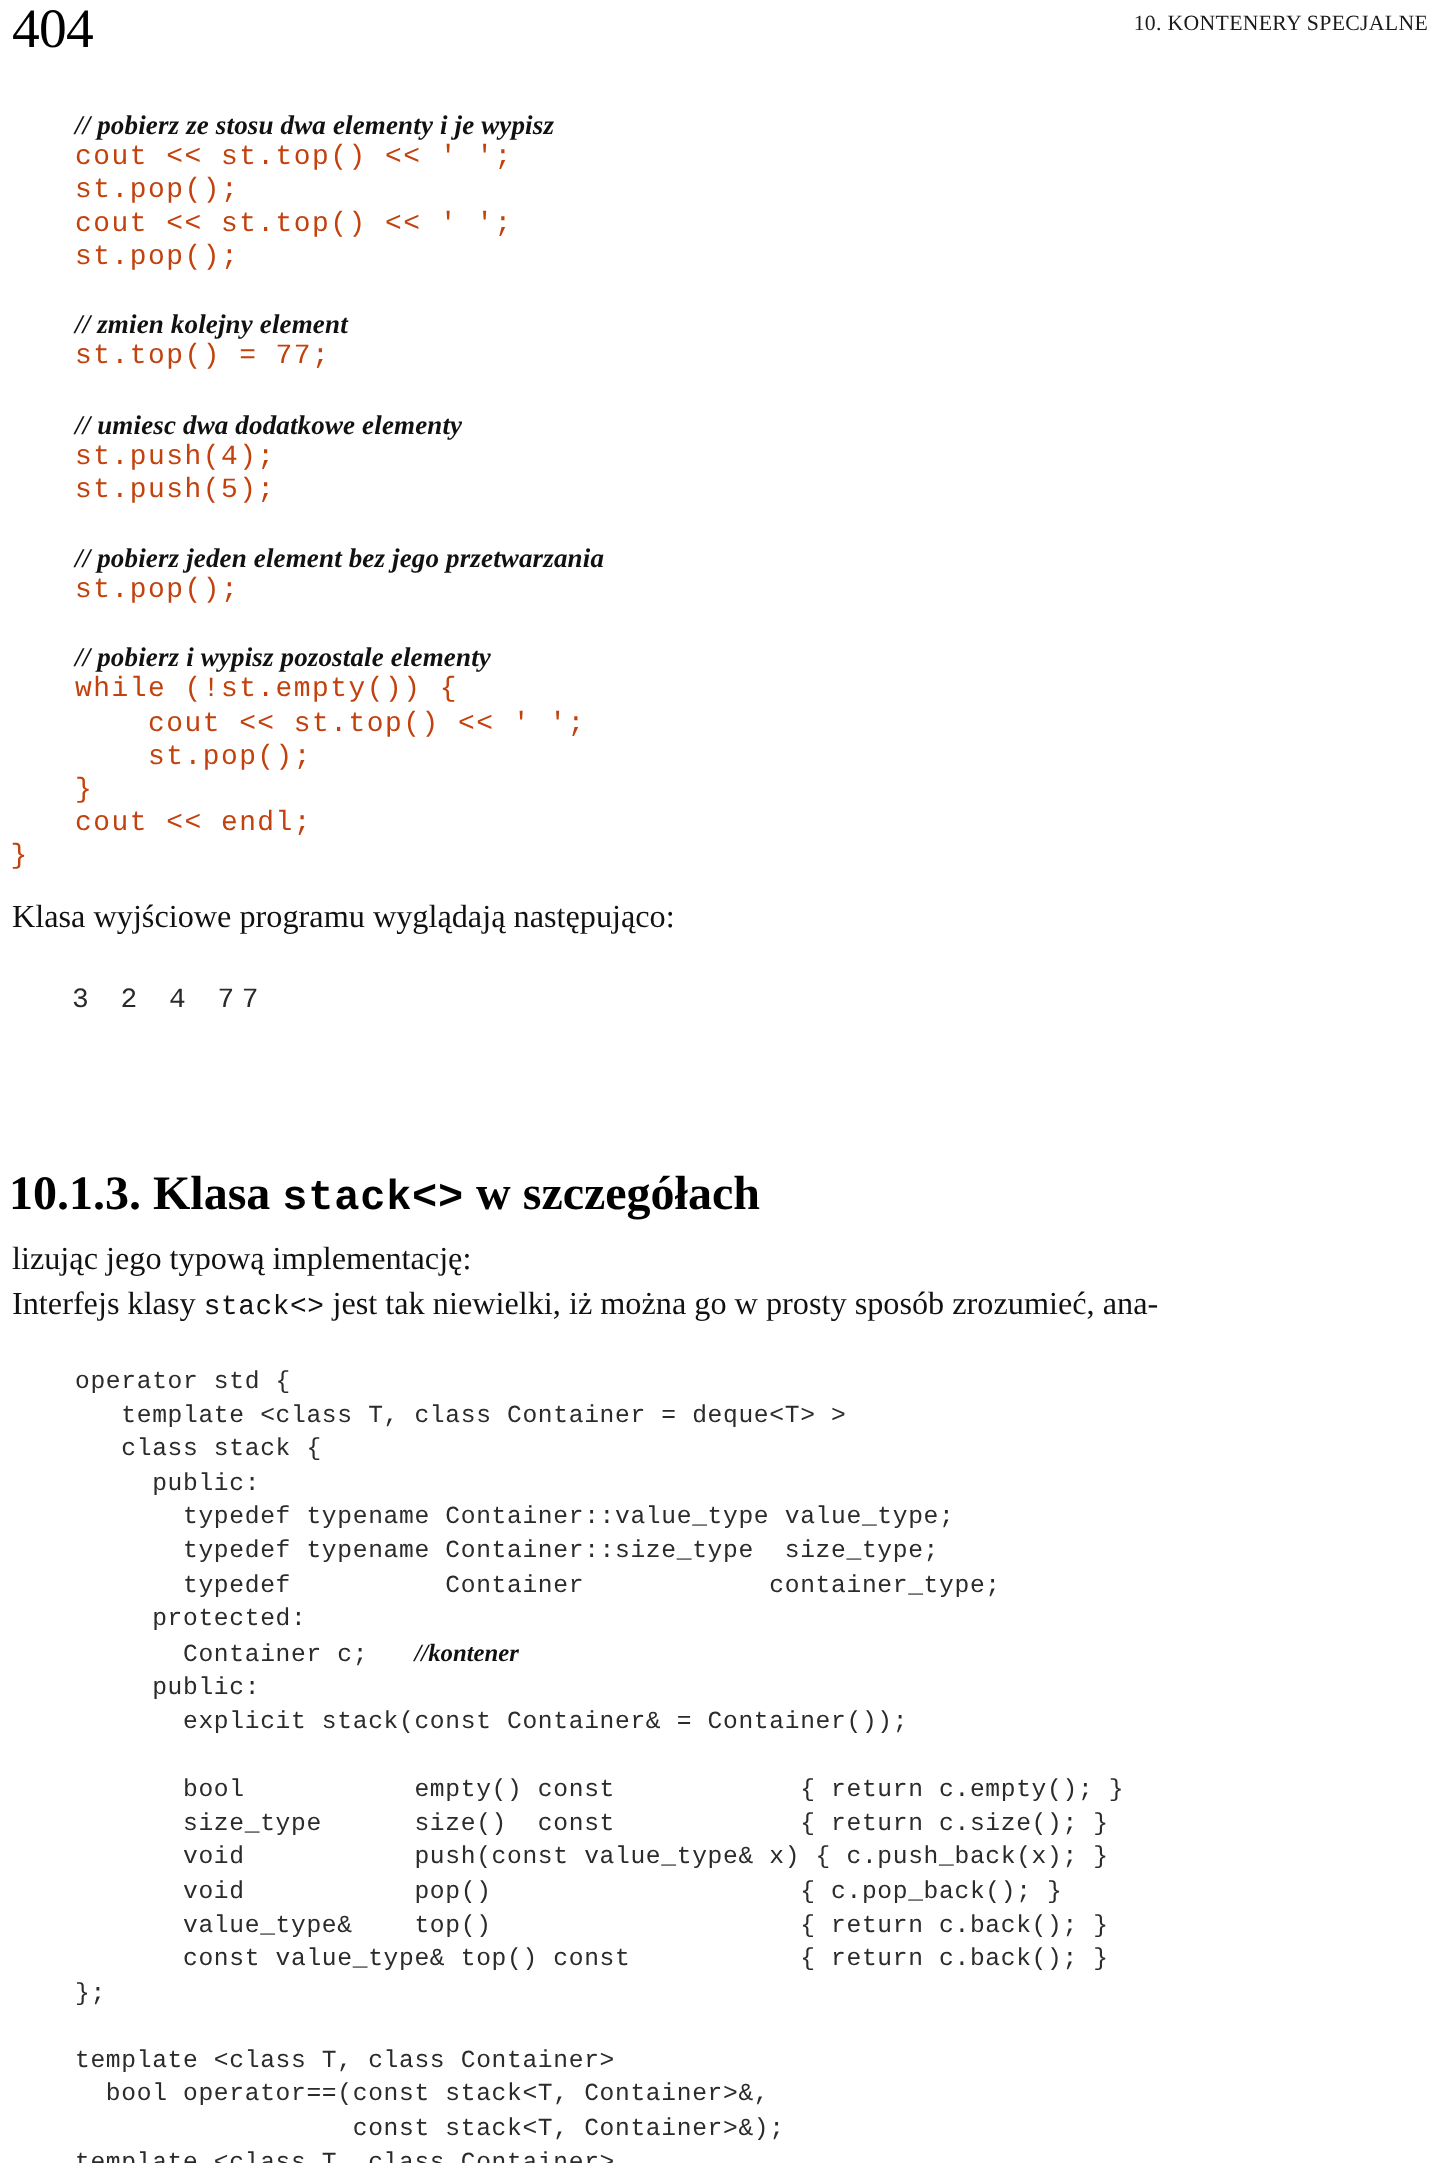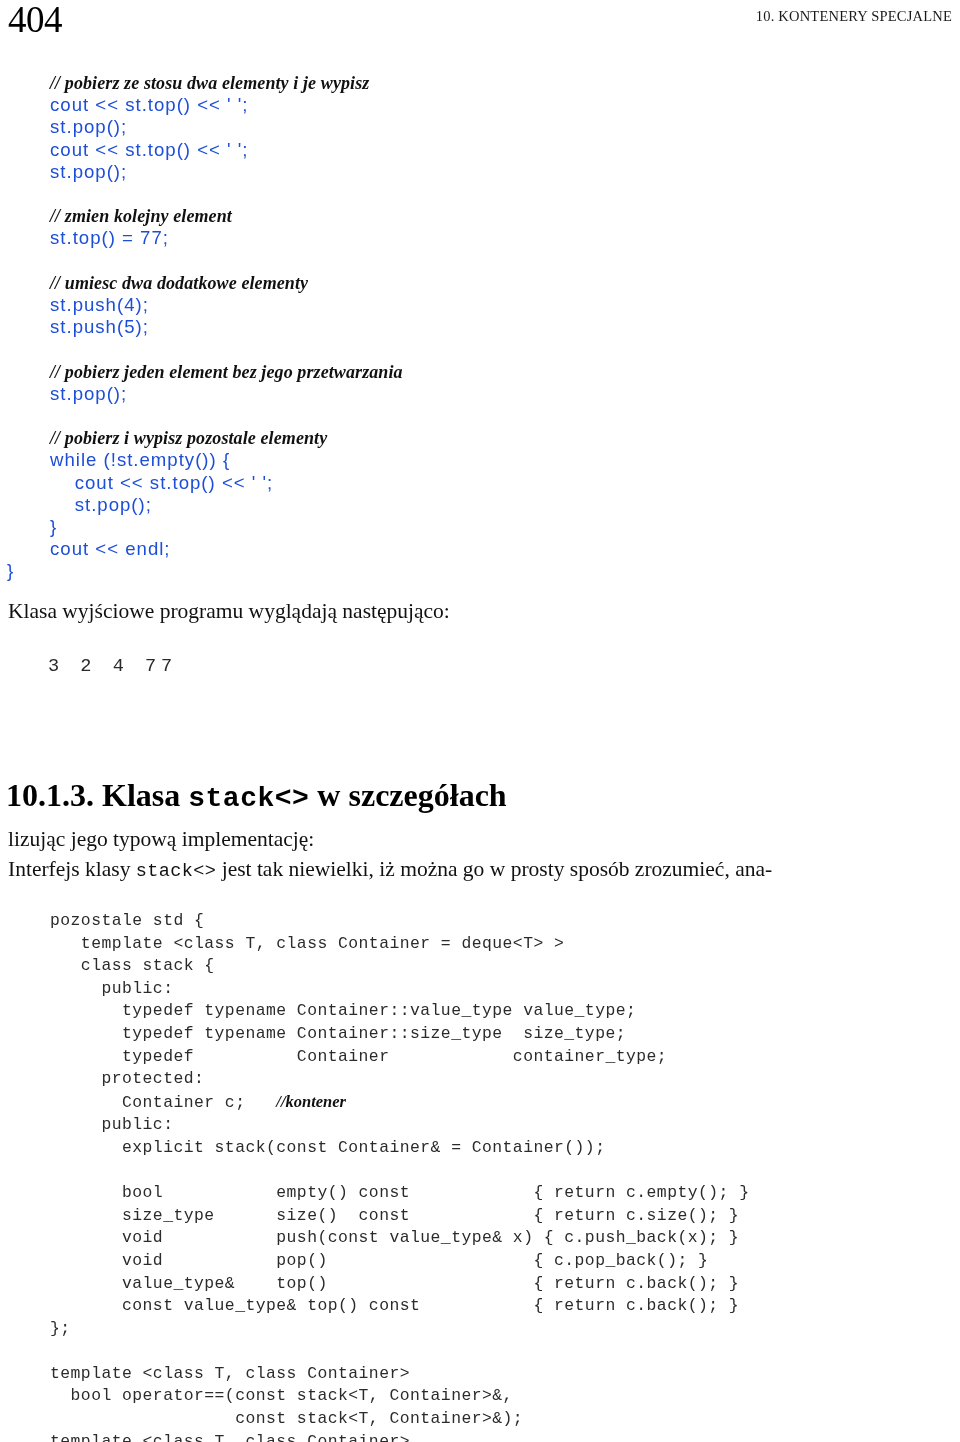--- a/index.html
+++ b/index.html
@@ -53,25 +53,25 @@
   }
 
   
   #code-block-1 {
     position:absolute;
     left:50px;
     top:72px;
     width:880px;
   }
   #code-block-1 .ln {
-    font-family:Liberation Sans, sans-serif;
+    font-family:Liberation Mono, monospace;
     font-size:18.6px;
     line-height:22.2px;
     letter-spacing:1.0px;
-    color:#1d4ed8;
+    color:#c2410c;
     white-space:pre;
     min-height:22.2px;
   }
   #code-block-1 .cmt {
     font-family:"Liberation Serif", serif;
     font-style:italic;
     font-weight:600;
     font-size:18px;
     line-height:22.2px;
     letter-spacing:0.1px;
@@ -190,21 +190,21 @@
 <div id="program-output">3 2 4 77</div>
 
 <h2 id="section-heading"><span>10.1.3.</span><span> Klasa </span><span class="mono">stack&lt;&gt;</span><span> w szczegółach</span></h2>
 
 <div id="intro-paragraph" class="body-text">
   <span class="pline">lizując jego typową implementację:</span>
   <span class="pline"><span>Interfejs klasy </span><span class="mono">stack&lt;&gt;</span><span> jest tak niewielki, iż można go w prosty sposób zrozumieć, ana-</span></span>
 </div>
 
 <div id="code-block-2">
-    <div class="ln">pozostale std {</div>
+    <div class="ln">operator std {</div>
     <div class="ln">   template &lt;class T, class Container = deque&lt;T&gt; &gt;</div>
     <div class="ln">   class stack {</div>
     <div class="ln">     public:</div>
     <div class="ln">       typedef typename Container::value_type value_type;</div>
     <div class="ln">       typedef typename Container::size_type  size_type;</div>
     <div class="ln">       typedef          Container            container_type;</div>
     <div class="ln">     protected:</div>
     <div class="ln"><span>       Container c;   </span><span class="cmt-inline">//kontener</span></div>
     <div class="ln">     public:</div>
     <div class="ln">       explicit stack(const Container&amp; = Container());</div>

